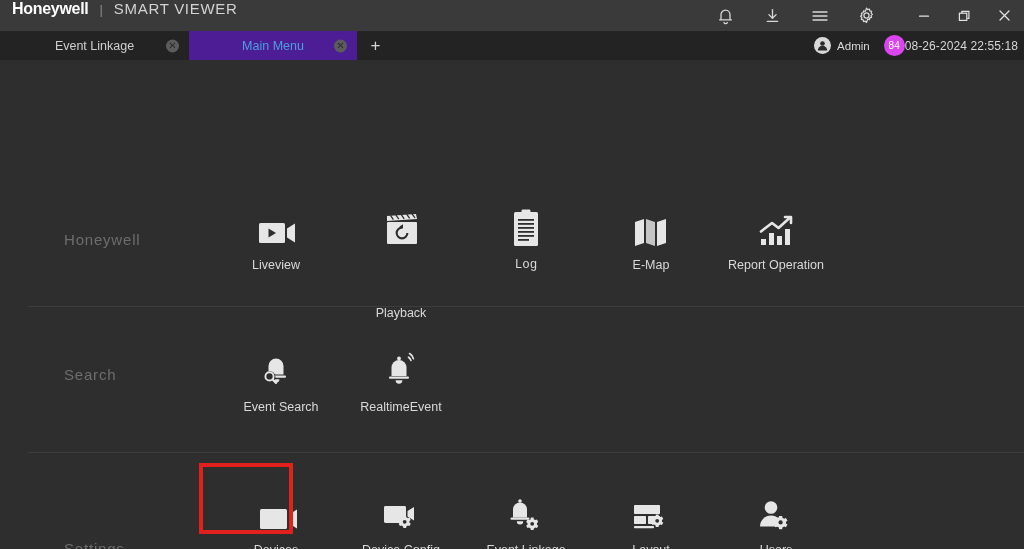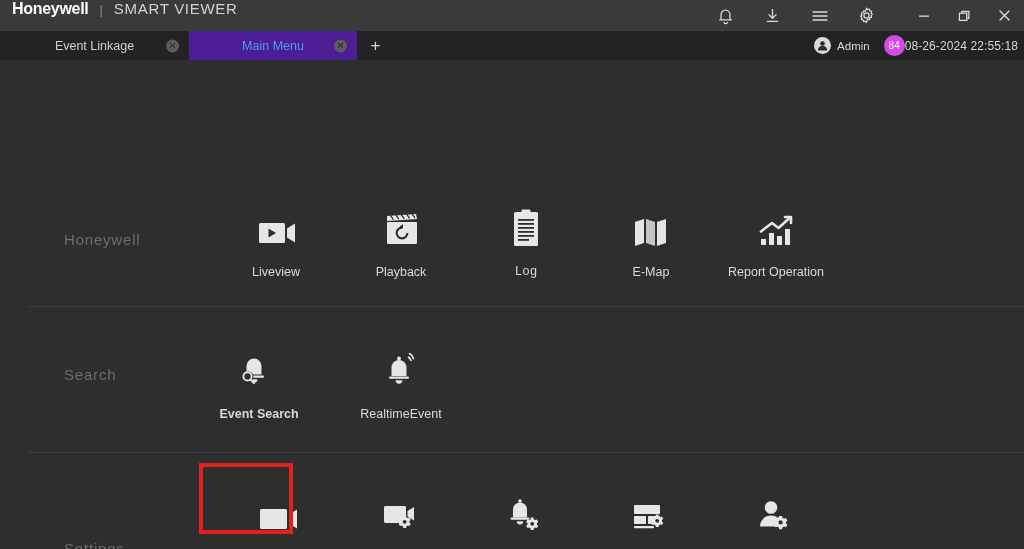--- a/index.html
+++ b/index.html
@@ -93,21 +93,21 @@
   .tile{
     position:absolute; width:110px;
     display:flex; flex-direction:column; align-items:center;
   }
   .tile-icon{
     height:46px; display:flex; align-items:flex-end; justify-content:center;
     color:#e6e6e6;
   }
   .tile-icon svg{ display:block; }
   .tile-label{
-    margin-top:15px; color:#d9d9d9; font-size:12.5px; text-align:center;
+    margin-top:8px; color:#d9d9d9; font-size:12.5px; text-align:center;
     white-space:nowrap;
   }
   .tile.highlight .hl-box{
     position:absolute; left:-22px; top:-26px; width:94px; height:71px;
     border:4px solid #e2211c; pointer-events:none;
   }
 </style>
 </head>
 <body>
 
@@ -201,21 +201,21 @@
       <div class="tile-icon">
         <svg width="50" height="34" viewBox="0 0 50 34" fill="#e6e6e6">
           <rect x="8" y="7" width="26" height="20" rx="1.5"></rect>
           <path d="M36 12.5 44 7.5v19l-8-5z"></path>
           <path d="M17.5 12.5 25 17l-7.5 4.5z" fill="#2e2e2e"></path>
         </svg>
       </div>
       <div class="tile-label">Liveview</div>
     </div>
 
-    <div class="tile" style="left:346px; top:144px;">
+    <div class="tile" style="left:346px; top:144px;gap:48px;">
       <div class="tile-icon">
         <svg width="46" height="40" viewBox="0 0 46 40" fill="#e6e6e6">
           <path d="M9 6 L38 4 L39 9 L9 11 Z"></path>
           <path d="M12.5 5.4 15.4 9.6M17.9 5 20.8 9.2M23.3 4.6 26.2 8.8M28.7 4.2 31.6 8.4M34.1 3.8 37 8" stroke="#2e2e2e" stroke-width="1.3"></path>
           <rect x="9" y="12" width="30" height="22" rx="1"></rect>
           <g fill="#2e2e2e">
             <path d="M24 16.6a6.4 6.4 0 1 0 6.4 6.4h-2.1a4.3 4.3 0 1 1-4.3-4.3z"></path>
             <path d="M25 14.2v4.6l-3.5-2.3z"></path>
           </g>
         </svg>
@@ -265,21 +265,21 @@
       </div>
       <div class="tile-label">Report Operation</div>
     </div>
   </div>
 
   <div class="divider" style="top:246px;"></div>
 
   <div class="section">
     <div class="sec-label" style="top:306px;">Search</div>
 
-    <div class="tile" style="left:204px; top:286px;font-weight:bold;">
+    <div class="tile" style="left:226px; top:286px;">
       <div class="tile-icon">
         <svg width="44" height="40" viewBox="0 0 44 40" fill="#e6e6e6">
           <path d="M17 6.5a7.5 7.5 0 0 1 7.5 7.5v8.5H9.5V14A7.5 7.5 0 0 1 17 6.5z"></path>
           <rect x="7" y="23.5" width="20" height="2.3" rx="1"></rect>
           <path d="M13.6 27.3a3.4 3.4 0 0 0 6.8 0z"></path>
           <circle cx="10.5" cy="25" r="6" fill="#2e2e2e"></circle>
           <circle cx="10.5" cy="24.4" r="4.1" fill="none" stroke="#e6e6e6" stroke-width="1.9"></circle>
           <path d="M13.6 27.6 17 31" stroke="#e6e6e6" stroke-width="2.1" stroke-linecap="round"></path>
         </svg>
       </div>

